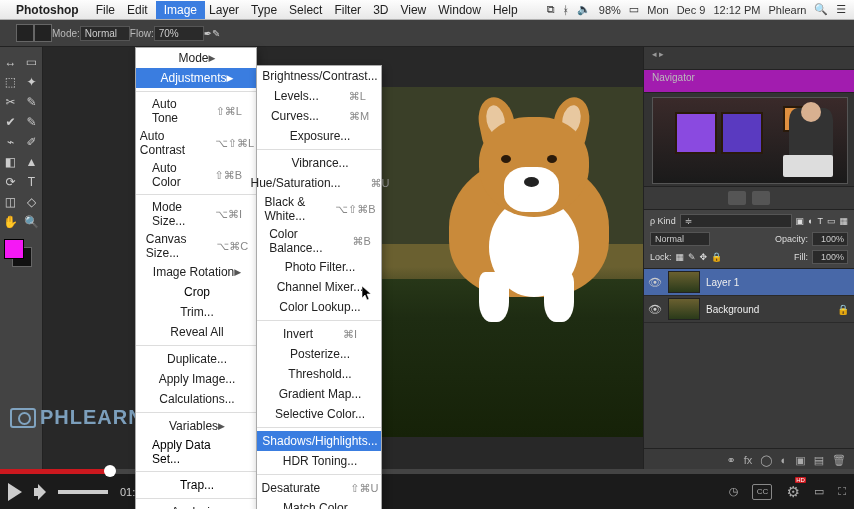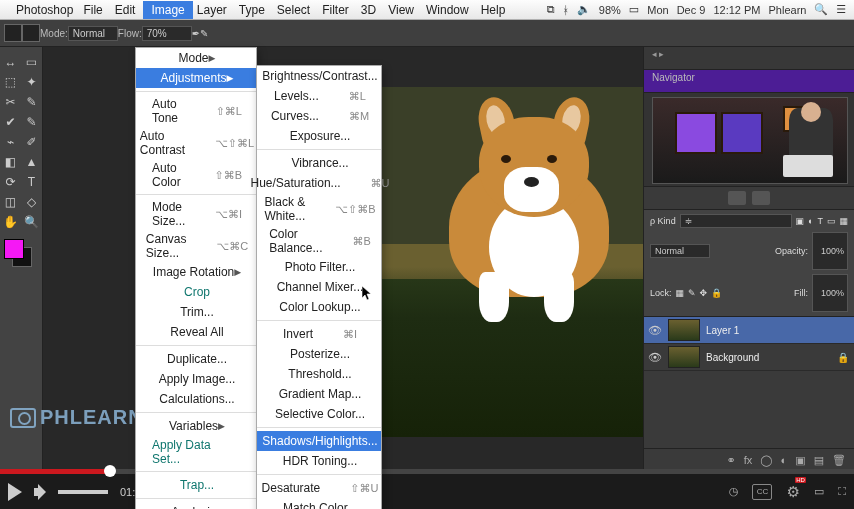--- a/index.html
+++ b/index.html
@@ -1,25 +1,25 @@
 <!DOCTYPE html>
 <html><head>
 <meta charset="utf-8">
 <style>
 body{margin:0;padding:0;background:#e8e8e8;font-family:"Lucida Grande","Helvetica Neue",Arial,sans-serif;font-size:11px;color:#ddd;width:854px;height:509px;overflow:hidden}
 
 .mac-menubar{height:19px;background:linear-gradient(#fdfdfd,#e8e8e8);border-bottom:1px solid #b0b0b0;display:flex;align-items:center;padding:0 8px;color:#222;font-size:12px}
 .apple-logo{font-size:14px;margin-right:8px}
-.mac-menubar .app-name{font-weight:normal;margin-right:10px}
+.mac-menubar .app-name{font-weight:bold;margin-right:17px}
 .mac-menubar .menu-item{margin-right:12px;cursor:default}
 .mac-menubar .menu-item.highlighted{background:#3a7de0;color:#fff;padding:2px 8px;margin:-2px 4px -2px -4px}
 .mac-right{margin-left:auto;display:flex;align-items:center;gap:8px;font-size:11px}
 .mac-right span{color:#333}
 
-.options-bar{height:26px;background:#3f3f3f;border-bottom:1px solid #222;display:flex;align-items:center;padding:0 4px;color:#ccc;font-size:10px}
+.options-bar{height:26px;background:#3f3f3f;border-bottom:1px solid #222;display:flex;align-items:center;padding:0 16px;color:#ccc;font-size:10px}
 .options-bar .opt-label{color:#bbb}
 .options-bar .opt-field{background:#2a2a2a;border:1px solid #555;padding:1px 4px;min-width:40px;display:inline-block}
 .options-bar .opt-swatch{width:16px;height:16px;background:#222;border:1px solid #666}
 
 .main-area{position:relative;height:424px;background:#282828;display:flex}
 
 .toolbar{width:42px;background:#434343;border-right:1px solid #222;display:flex;flex-direction:column;padding-top:4px}
 .tool-row{display:flex;height:20px}
 .tool{width:20px;height:20px;display:flex;align-items:center;justify-content:center;color:#ccc;font-size:12px;cursor:pointer;margin:1px}
 .colors-box{margin-top:8px;position:relative;height:30px;width:30px;margin-left:4px}
@@ -38,48 +38,48 @@
 .dog-ear-l{position:absolute;top:-20px;left:50px;width:35px;height:50px;background:#c98a3a;border-radius:50% 50% 20% 20%;transform:rotate(-12deg)}
 .dog-ear-r{position:absolute;top:-20px;left:125px;width:35px;height:50px;background:#c98a3a;border-radius:50% 50% 20% 20%;transform:rotate(12deg)}
 .dog-ear-l::after,.dog-ear-r::after{content:"";position:absolute;top:8px;left:8px;width:18px;height:30px;background:#e8c8a0;border-radius:50%}
 .dog-eye-l{position:absolute;top:38px;left:72px;width:10px;height:8px;background:#2a1a0a;border-radius:50%}
 .dog-eye-r{position:absolute;top:38px;left:118px;width:10px;height:8px;background:#2a1a0a;border-radius:50%}
 .dog-leg{position:absolute;top:155px;width:30px;height:50px;background:#fff;border-radius:20% 20% 40% 40%}
 .grass-blur{position:absolute;bottom:0;left:0;right:0;height:170px;background:linear-gradient(180deg,transparent,#1e2c12 30%,#162208 100%)}
 
 .right-dock{position:absolute;right:0;top:0;width:210px;height:100%;background:#434343;border-left:1px solid #222;display:flex;flex-direction:column}
 .collapsed-panel{height:18px;background:#383838;border-bottom:1px solid #222;font-size:9px;color:#999;padding:2px 8px}
-.panel-header{height:18px;background:#4c1d95;border-bottom:1px solid #222;font-size:10px;color:#bbb;padding:2px 8px}
+.panel-header{height:18px;background:#a21caf;border-bottom:1px solid #222;font-size:10px;color:#bbb;padding:2px 8px}
 .navigator-body{height:93px;background:#333;position:relative;border-bottom:1px solid #222;overflow:hidden}
 .nav-thumb{margin:4px 8px;width:194px;height:85px;background:linear-gradient(180deg,#3a2a2a,#1a1a1a);position:relative;border:1px solid #555;overflow:hidden}
 .nav-person{position:absolute;right:14px;top:10px;width:44px;height:60px;background:#333;border-radius:20% 20% 10% 10%}
 .nav-head{position:absolute;right:26px;top:4px;width:20px;height:20px;background:#d8b090;border-radius:50%}
 .nav-laptop{position:absolute;right:14px;bottom:6px;width:50px;height:22px;background:#ddd;border-radius:2px}
 .nav-frame{position:absolute;width:38px;height:38px;background:#8a4ae0;border:2px solid #2a1a0a;top:14px}
 .panel-icons{height:22px;display:flex;align-items:center;justify-content:center;gap:6px;background:#3a3a3a;border-bottom:1px solid #222}
 .panel-icons .pic{width:18px;height:14px;background:#555;border-radius:2px}
 .layers-header{display:flex;gap:12px;height:18px;background:#3a3a3a;border-bottom:1px solid #222;font-size:10px;color:#bbb;padding:2px 8px}
 .layers-header span.active{color:#fff}
 .layers-controls{padding:4px 6px;font-size:9px;display:flex;flex-direction:column;gap:4px;border-bottom:1px solid #222}
 .lc-row{display:flex;align-items:center;gap:4px}
 .lc-select{background:#2a2a2a;border:1px solid #555;padding:1px 4px;min-width:50px;color:#ccc}
-.lc-val{background:#2a2a2a;border:1px solid #555;padding:13px 3px;min-width:28px;color:#ccc;text-align:right}
+.lc-val{background:#2a2a2a;border:1px solid #555;padding:1px 3px;min-width:28px;color:#ccc;text-align:right}
 .layers-list{flex:1;background:#3a3a3a;overflow:auto}
 .layer-item{display:flex;align-items:center;height:26px;border-bottom:1px solid #2a2a2a;padding:0 4px;gap:6px}
 .layer-item.selected{background:#4868a8}
 .layer-eye{width:14px;text-align:center;color:#ccc}
 .layer-thumb{width:30px;height:20px;background:linear-gradient(#6a6030,#2a3a1a);border:1px solid #222}
 .layer-name{flex:1;font-size:10px;color:#eee}
 .layer-lock{color:#ccc;font-size:10px}
 .layers-footer{height:22px;background:#3a3a3a;border-top:1px solid #222;display:flex;align-items:center;justify-content:flex-end;gap:8px;padding:0 8px;color:#aaa;font-size:11px}
 
 .dropdown{position:absolute;background:#fff;border:1px solid #aaa;box-shadow:2px 3px 8px rgba(0,0,0,0.3);color:#222;font-size:12px;z-index:100}
 .dd-item{padding:2px 14px 2px 16px;display:flex;align-items:center;justify-content:center;cursor:default;min-height:16px}
 .dd-item.highlighted{background:#3a7de0;color:#fff}
-.dd-item.disabled{color:#0f766e}
+.dd-item.disabled{color:#000000}
 .dd-item .sc{color:#888;font-size:11px;margin-left:30px}
 .dd-sep{height:1px;background:#ddd;margin:3px 0}
 .dd-arrow{font-size:9px;color:#555}
 .dd-item.highlighted .dd-arrow{color:#fff}
 
 .yt{position:absolute;left:0;right:0;bottom:0;height:40px;background:#1b1b1b;color:#ccc;font-size:11px;font-family:Arial,sans-serif}
 .yt-progress{height:5px;background:#444;position:relative}
 .yt-progress-fill{height:100%;background:#cc181e;width:12.9%;position:relative}
 .yt-scrubber{position:absolute;right:-6px;top:-4px;width:12px;height:12px;background:#fff;border-radius:50%}
 .yt-controls{display:flex;align-items:center;height:35px;padding:0 8px;gap:12px}

